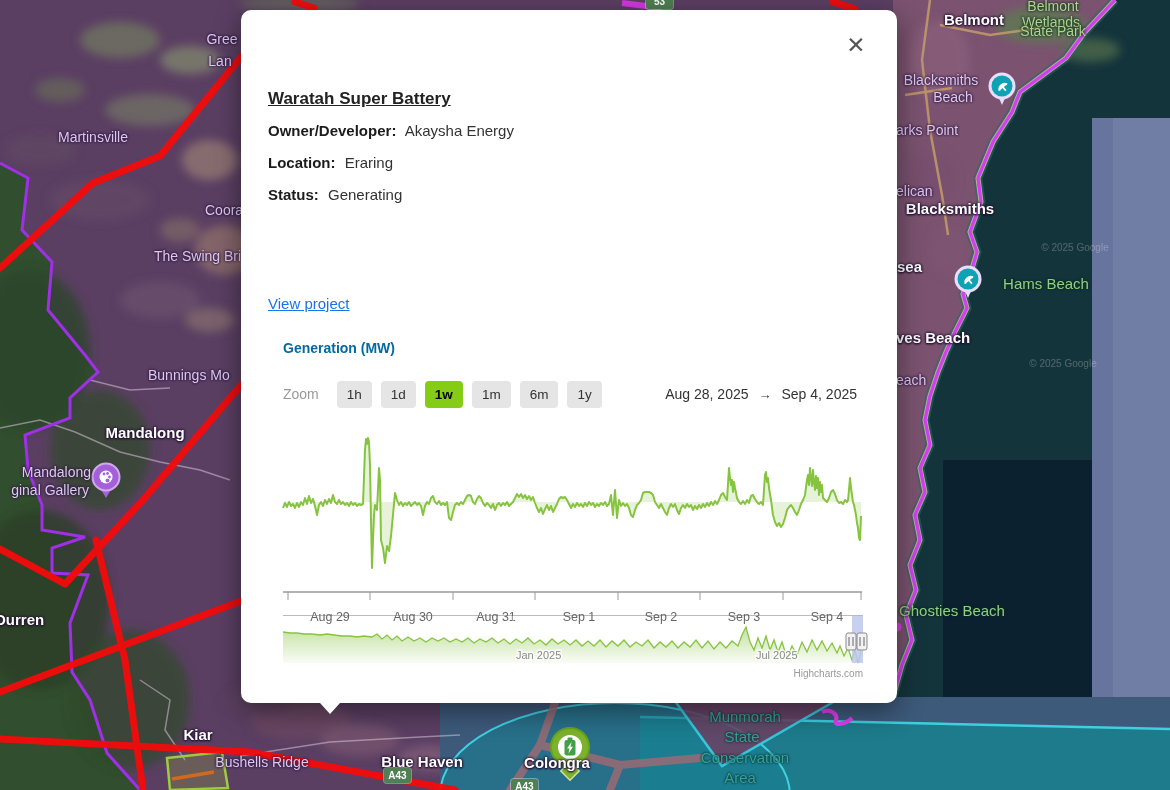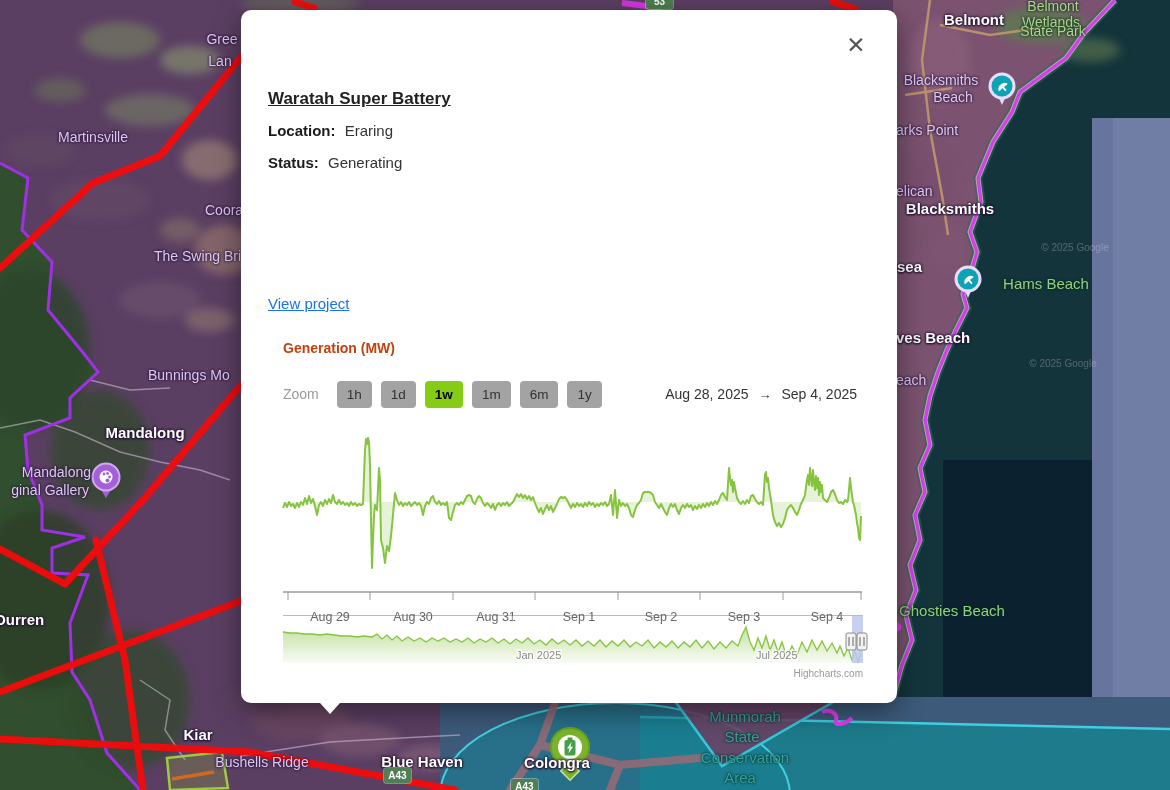--- a/index.html
+++ b/index.html
@@ -29,25 +29,25 @@
     border-left:20px solid transparent;border-right:20px solid transparent;border-top:22px solid #fff;}
   #close-btn{position:absolute;top:22px;right:28px;width:26px;height:26px;border:none;background:none;
     font-size:23px;line-height:26px;color:#555;cursor:pointer;padding:0;text-align:center;}
   #title{position:absolute;left:27px;top:79px;font-size:17px;font-weight:bold;color:#222;
     text-decoration:underline;}
   #fields{position:absolute;left:27px;top:112px;}
   .frow{height:32px;font-size:15px;color:#333;}
   .frow b{color:#1c1c1c;margin-right:5px;}
   #view-link{position:absolute;left:27px;top:285px;font-size:15px;color:#1a73e8;
     text-decoration:underline;cursor:pointer;}
-  #chart-header{position:absolute;left:42px;top:330px;font-size:14px;font-weight:bold;color:#c2410c;}
+  #chart-header{position:absolute;left:42px;top:330px;font-size:14px;font-weight:bold;color:#0369a1;}
   #zoomrow{position:absolute;left:42px;right:40px;top:369px;height:30px;display:flex;
     align-items:center;gap:16px;font-size:14px;}
   #zoom-label{color:#9a9a9a;margin-right:2px;}
-  .zbtn{border:none;border-radius:4px;background:#a3a3a3;color:#333;font-size:13.5px;
+  .zbtn{border:none;border-radius:4px;background:#e5e5e5;color:#333;font-size:13.5px;
     padding:6px 10px;cursor:pointer;font-family:inherit;}
   .zbtn.sel{background:#84cc16;font-weight:bold;color:#000;}
   #rangetxt{margin-left:auto;display:flex;gap:10px;align-items:center;color:#333;font-size:14px;}
   #chart{position:absolute;left:41px;top:410px;}
   .tick-label{font-size:12.5px;fill:#666;}
   .nav-label{font-size:11px;fill:#8a8a8a;paint-order:stroke;stroke:rgba(255,255,255,.75);stroke-width:3px;}
   .credit{font-size:10px;fill:#999;}
 </style>
 </head>
 <body>
@@ -233,20 +233,21 @@
       <div class="maplabel lb-wm" style="top: 363px; left: 1063px; transform: translate(-50%, -50%);">© 2025 Google</div>
       <div class="shield" style="left: 384px; top: 768px;">A43</div>
       <div class="shield" style="left: 511px; top: 779px;">A43</div>
       <div class="shield" style="left: 646px; top: -6px;">53</div>
     </div>
 
   <div id="modal">
     <button id="close-btn">✕</button>
     <div id="title">Waratah Super Battery</div>
     <div id="fields">
+        <div class="frow"><b>Owner/Developer:</b><span> Akaysha Energy</span></div>
         <div class="frow"><b>Location:</b><span> Eraring</span></div>
         <div class="frow"><b>Status:</b><span> Generating</span></div>
       </div>
     <a id="view-link">View project</a>
     <div id="chart-header">Generation (MW)</div>
 
     <div id="zoomrow">
       <span id="zoom-label">Zoom</span>
       <span id="zoombtns" style="display:flex;gap:9px;">
           <button class="zbtn">1h</button>

